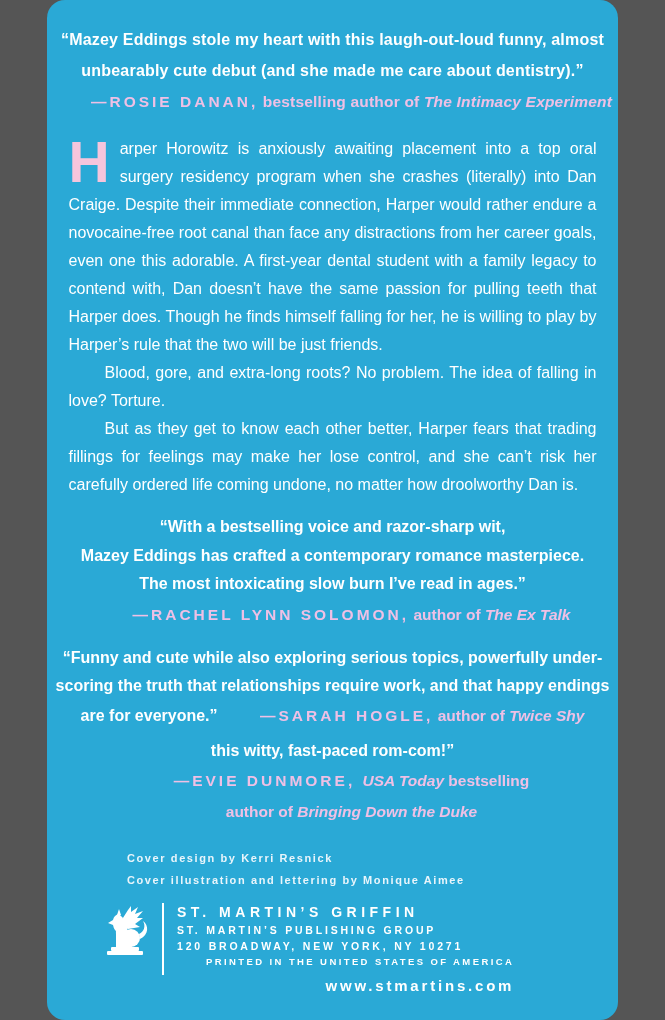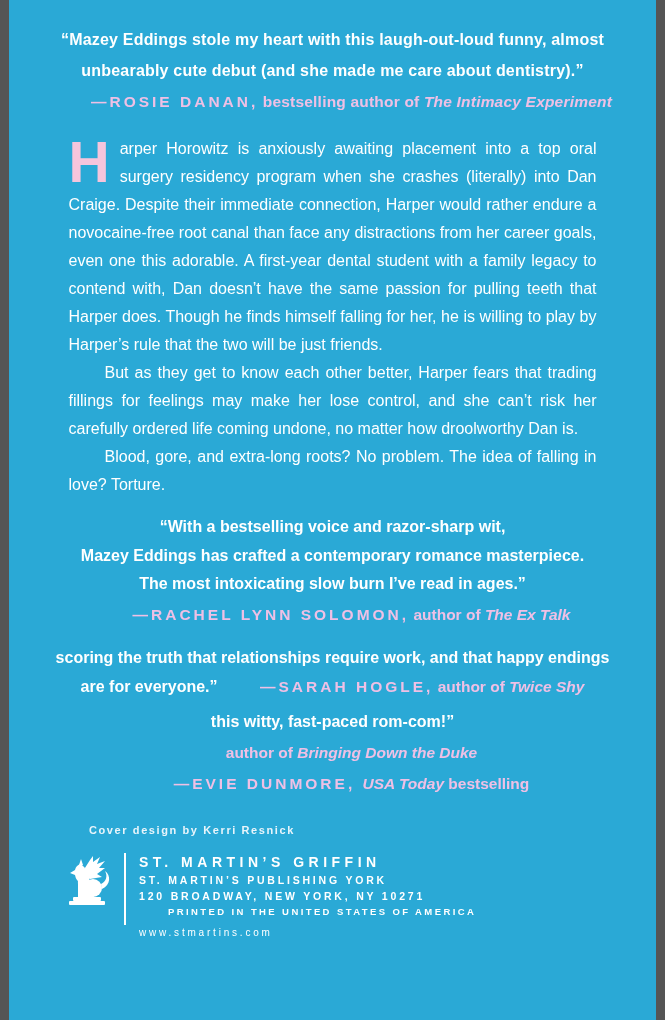--- a/index.html
+++ b/index.html
@@ -1,23 +1,24 @@
 <!DOCTYPE html>
 <html><head>
 <meta charset="utf-8">
 <style>
   html,body { margin:0; padding:0; background:#555; }
   .page {
     position:relative;
-    width:647px; height:1020px;
+    width:571px; height:1020px;
     margin:0 auto;
     background:#2aa9d6;
     overflow:hidden;
     font-family:"Liberation Sans", sans-serif;
     color:#ffffff;
+    border-radius:18px;
     -webkit-font-smoothing:antialiased;
   }
   .q-line { white-space:nowrap; }
 
   
   .quote-top {
     margin:24px auto 0;
     text-align:center;
     font-weight:bold;
     font-size:16px;
@@ -86,88 +87,90 @@
   .logo { width:48px; height:52px; margin-top:2px; }
   .pub-sep {
     width:2px; height:72px;
     background:#ffffff;
     margin:0 13px;
   }
   .pub-text { padding-top:1px; }
   .pub-imprint { font-size:14px; font-weight:bold; letter-spacing:4.5px; line-height:16px; }
   .pub-line    { font-size:10.5px; font-weight:bold; letter-spacing:2.8px; margin-top:4px; }
   .pub-printed { font-size:9.5px;  font-weight:bold; letter-spacing:2.4px; margin-top:4px;padding-left:29px; }
-  .pub-web     { font-size:10px; font-weight:normal; letter-spacing:2.8px; margin-top:10px; }
+  .pub-web     { font-size:15px; font-weight:bold; letter-spacing:2.8px; margin-top:10px;text-align:right; }
 </style>
 </head>
 <body>
 
 <div class="page">
 
   <div class="quote-top">
     <div class="q-line">“Mazey Eddings stole my heart with this laugh-out-loud funny, almost</div>
     <div class="q-line">unbearably cute debut (and she made me care about dentistry).”</div>
     <div class="q-attr">
       <span class="attr-name">—ROSIE DANAN,</span><span class="attr-rest"> bestselling author of </span><span class="attr-title">The Intimacy Experiment</span>
     </div>
   </div>
 
   <div class="synopsis">
     <p><span class="dropcap">H</span><span>arper Horowitz is anxiously awaiting placement into a top oral surgery residency program when she crashes (literally) into Dan Craige. Despite their immediate connection, Harper would rather endure a novocaine-free root canal than face any distractions from her career goals, even one this adorable. A first-year dental student with a family legacy to contend with, Dan doesn’t have the same passion for pulling teeth that Harper does. Though he finds himself falling for her, he is willing to play by Harper’s rule that the two will be just friends.</span></p>
+    <p class="p-indent">Blood, gore, and extra-long roots? No problem. The idea of falling in love? Torture.</p>
     <p class="p-indent">But as they get to know each other better, Harper fears that trading fillings for feelings may make her lose control, and she can’t risk her carefully ordered life coming undone, no matter how droolworthy Dan is.</p>
-    <p class="p-indent">Blood, gore, and extra-long roots? No problem. The idea of falling in love? Torture.</p>
   </div>
 
   <div class="blurb blurb-solomon">
     <div class="q-line">“With a bestselling voice and razor-sharp wit,</div>
     <div class="q-line">Mazey Eddings has crafted a contemporary romance masterpiece.</div>
     <div class="q-line">The most intoxicating slow burn I’ve read in ages.”</div>
     <div class="q-attr">
       <span class="attr-name">—RACHEL LYNN SOLOMON,</span><span class="attr-rest"> author of </span><span class="attr-title">The Ex Talk</span>
     </div>
   </div>
 
   <div class="blurb blurb-hogle">
+    <div class="q-line">“Funny and cute while also exploring serious topics, powerfully under-</div>
     <div class="q-line">scoring the truth that relationships require work, and that happy endings</div>
     <div class="q-line">
       <span>are for everyone.” </span><span class="q-attr"><span class="attr-name">—SARAH HOGLE,</span><span class="attr-rest"> author of </span><span class="attr-title">Twice Shy</span></span>
     </div>
   </div>
 
   <div class="blurb blurb-dunmore">
     <div class="q-line">this witty, fast-paced rom-com!”</div>
     <div class="q-attr">
-      <span class="attr-rest">author of </span><span class="attr-title">Bringing Down the Duke</span>
+      <span class="attr-name">—EVIE DUNMORE, </span><span class="attr-title">USA Today</span><span class="attr-rest"> bestselling</span>
     </div>
     <div class="q-attr">
-      <span class="attr-name">—EVIE DUNMORE, </span><span class="attr-title">USA Today</span><span class="attr-rest"> bestselling</span>
+      <span class="attr-rest">author of </span><span class="attr-title">Bringing Down the Duke</span>
     </div>
   </div>
 
   <div class="credits">
     <div>Cover design by Kerri Resnick</div>
+    <div>Cover illustration and lettering by Monique Aimee</div>
   </div>
 
   <div class="publisher">
     <svg class="logo" viewBox="0 0 46 52" xmlns="http://www.w3.org/2000/svg">
       <g fill="#ffffff">
         <rect x="5" y="46" width="36" height="4" rx="1"></rect>
         <rect x="9" y="42" width="28" height="4" rx="1"></rect>
         <circle cx="29" cy="33" r="9"></circle>
         <path d="M20 14 C14 16 12 26 16 42 L30 42 C25 33 24 22 27 16 Z"></path>
         <path d="M17 9 Q12 10 11 15 L6 18 11 20 Q12 26 17 28 L23 25 Q19 19 21 13 Z"></path>
         <polygon points="15,10 17,4 19,10"></polygon>
         <polygon points="19,16 26,5 29,1 29,7 36,2 33,9 41,6 35,13 41,13 33,19 38,22 26,24 21,21"></polygon>
         <rect x="14" y="30" width="5" height="14"></rect>
         <path d="M37 29 C42 27 44 21 41 16 C47 20 47 30 38 34 Z"></path>
       </g>
     </svg>
     <div class="pub-sep"></div>
     <div class="pub-text">
       <div class="pub-imprint">ST. MARTIN’S GRIFFIN</div>
-      <div class="pub-line">ST. MARTIN’S PUBLISHING YORK</div>
+      <div class="pub-line">ST. MARTIN’S PUBLISHING GROUP</div>
       <div class="pub-line">120 BROADWAY, NEW YORK, NY 10271</div>
       <div class="pub-printed">PRINTED IN THE UNITED STATES OF AMERICA</div>
       <div class="pub-web">www.stmartins.com</div>
     </div>
   </div>
 
 </div>
 
 </body></html>

